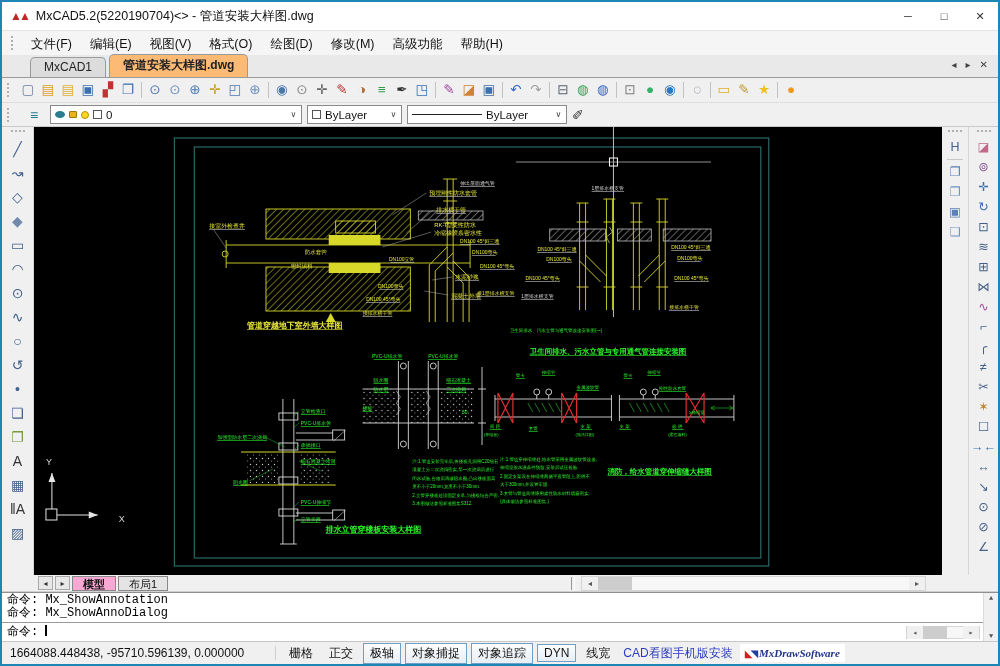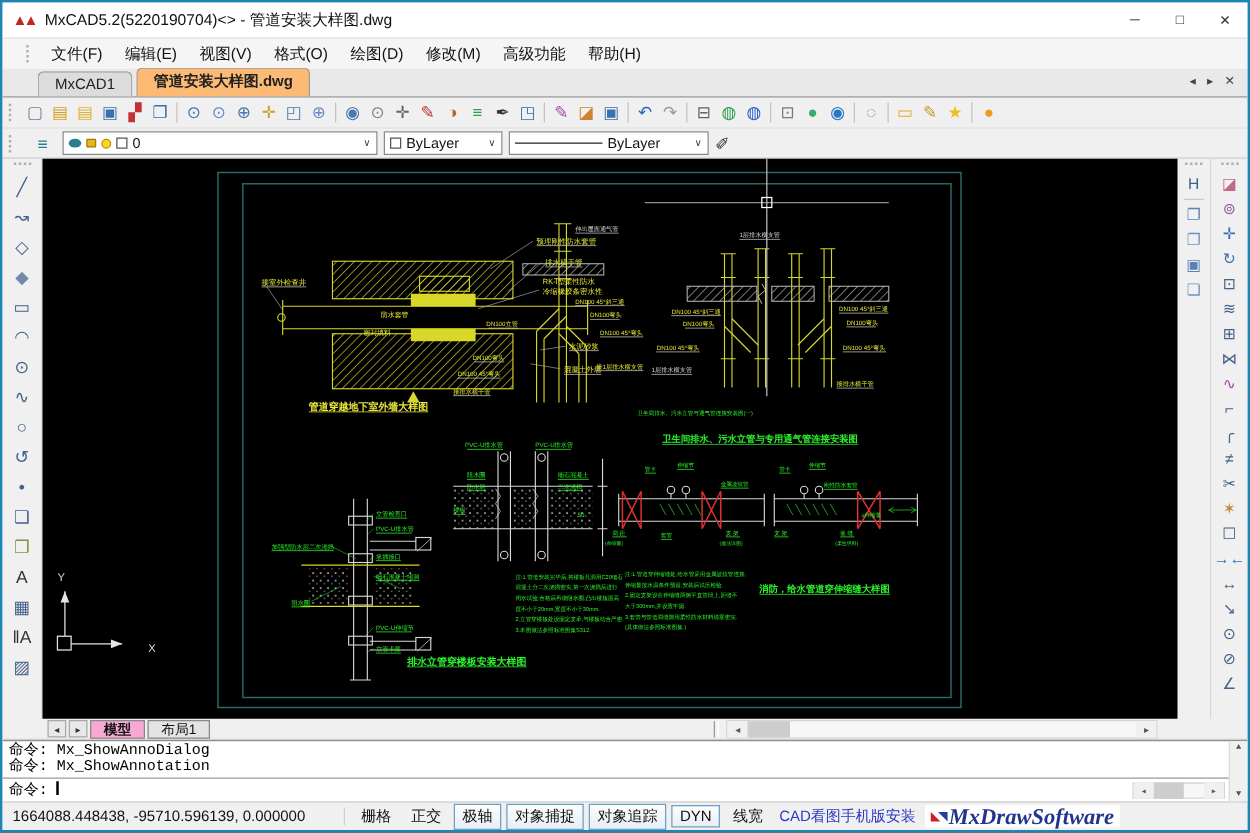--- a/index.html
+++ b/index.html
@@ -5,21 +5,21 @@
 * { box-sizing: border-box; margin: 0; padding: 0; }
 html,body { width:1000px; height:666px; overflow:hidden; }
 body { border:2px solid #1d86b5; font-family:"Liberation Sans",sans-serif; background:#f0f0f0; position:relative; }
 
 .titlebar { height:28px; background:#ffffff; display:flex; align-items:center; padding-left:8px; }
 .app-icon { color:#c22525; font-weight:bold; font-size:12px; letter-spacing:-3px; margin-right:8px; }
 .title { font-size:12.5px; color:#111; }
 .win-controls { margin-left:auto; display:flex; }
 .win-btn { width:36px; height:28px; display:flex; align-items:center; justify-content:center; font-size:11px; color:#333; }
 
-.menubar { height:25px; display:flex; align-items:center; background:#f5f5f5; border-top:1px solid #e4e4e4; padding-left:16px; }
+.menubar { height:25px; display:flex; align-items:center; background:#f5f5f5; border-top:1px solid #e4e4e4; padding-left:6px; }
 .grip { width:4px; height:14px; border-left:2px dotted #b0b0b0; margin:0 7px 0 3px; }
 .menu-item { font-size:12.5px; padding:3px 9px; color:#111; }
 
 .tabstrip { height:23px; background:#e9e9e9; display:flex; align-items:flex-end; padding-left:28px; border-bottom:1px solid #9a9a9a; position:relative; }
 .doc-tab { font-size:12px; padding:2px 13px 3px; border:1px solid #9a9a9a; border-bottom:none; border-radius:5px 5px 0 0; background:#dcdcdc; color:#222; margin-right:3px; }
 .doc-tab.active { background:#fdba74; font-weight:bold; }
 .tab-ctrls { position:absolute; right:10px; top:4px; display:flex; gap:9px; font-size:10px; color:#444; }
 
 .toolbar { height:25px; display:flex; align-items:center; background:#f0f0f0; border-bottom:1px solid #dedede; padding-left:2px; }
 .icon { width:20px; height:20px; display:flex; align-items:center; justify-content:center; font-size:13.5px; line-height:1; }
@@ -72,21 +72,21 @@
 
 .statusbar { height:23px; display:flex; align-items:center; background:#f0f0f0; border-top:1px solid #c6c6c6; font-size:12px; padding:0 8px; gap:7px; color:#111; }
 .coords { width:258px; flex:none; }
 .toggle { padding:1px 6px; }
 .toggle.boxed { border:1px solid #6f9fc5; background:linear-gradient(#fdfdfd,#e7eef6); }
 .st-sep { width:1px; height:14px; background:#cfcfcf; }
 .status-link { color:#2b3cc0; }
 .brand-chip { display:flex; align-items:center; background:#fff; padding:0 5px; height:18px; gap:3px; }
 .brand-mark { font-size:10px; letter-spacing:-2px; }
 .brand-mark .r { color:#d02020; } .brand-mark .b { color:#2040a0; }
-.brand-text { font-family:"Liberation Serif",serif; font-style:italic; font-weight:bold; color:#22358c; font-size:18px; }
+.brand-text { font-family:"Liberation Serif",serif; font-style:italic; font-weight:bold; color:#22358c; font-size:11px; }
 </style>
 </head>
 <body>
 
 <div class="titlebar">
   <span class="app-icon">▲▲</span>
   <span class="title">MxCAD5.2(5220190704)&lt;&gt; - 管道安装大样图.dwg</span>
   <div class="win-controls">
     <span class="win-btn">─</span>
     <span class="win-btn">□</span>
@@ -514,22 +514,22 @@
   <div class="hscroll">
     <span class="scroll-btn">◂</span>
     <span class="thumb"></span>
     <span class="track"></span>
     <span class="scroll-btn">▸</span>
   </div>
 </div>
 
 <div class="cmd">
   <div class="cmd-lines">
+    <div class="cmd-line"><span>命令:</span> <span>Mx_ShowAnnotation</span></div>
     <div class="cmd-line"><span>命令:</span> <span>Mx_ShowAnnoDialog</span></div>
-    <div class="cmd-line"><span>命令:</span> <span>Mx_ShowAnnotation</span></div>
     <div class="cmd-sep"></div>
     <div class="cmd-line"><span>命令:</span> <span class="caret"></span></div>
   </div>
   <div class="mini-h">
     <span class="scroll-btn">◂</span>
     <span class="thumb"></span>
     <span class="track"></span>
     <span class="scroll-btn">▸</span>
   </div>
   <div class="vscroll">

